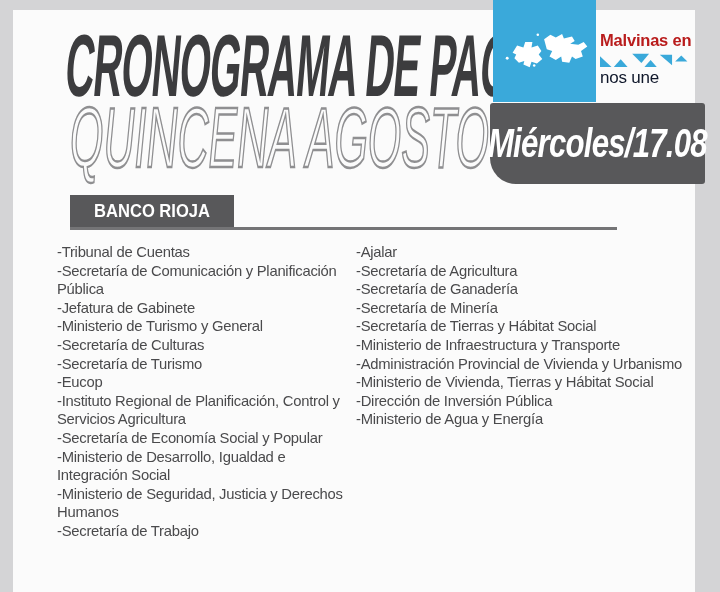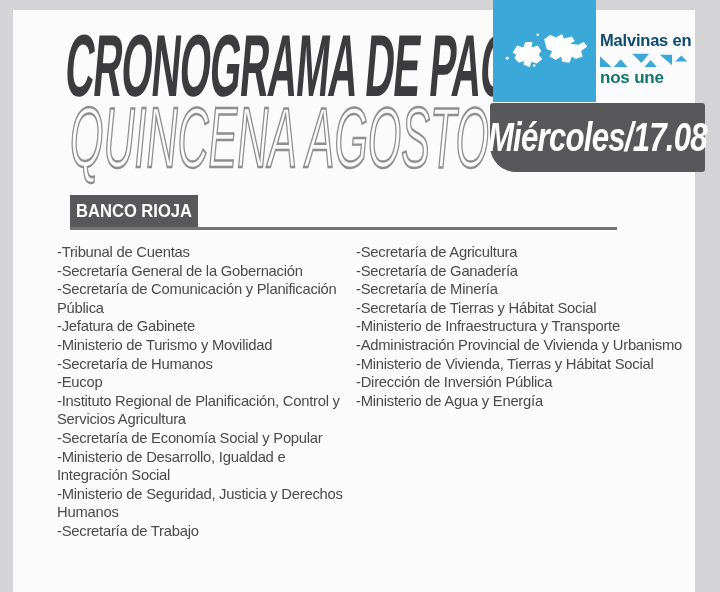--- a/index.html
+++ b/index.html
@@ -31,43 +31,43 @@
     letter-spacing:0px;
   }
   
   .malvinas-square{
     position:absolute;left:493px;top:0;width:103px;height:102px;
     background:#3aa9da;
   }
   .malvinas-square svg{position:absolute;left:7px;top:24px;}
   .logo-block{position:absolute;left:600px;top:31px;width:92px;}
   .logo-line1{
-    color:#0c4a6e;font-weight:bold;font-size:16.5px;line-height:1.1;
+    color:#b91c1c;font-weight:bold;font-size:16.5px;line-height:1.1;
     letter-spacing:-0.2px;white-space:nowrap;
   }
   .logo-triangles{display:block;margin:3px 0 1px 0;}
   .logo-line2{
-    color:#0f766e;font-weight:bold;font-size:17px;line-height:1.1;
+    color:#0f172a;font-weight:normal;font-size:17px;line-height:1.1;
     letter-spacing:-0.2px;white-space:nowrap;
   }
   
   .date-box{
-    position:absolute;left:490px;top:103px;width:215px;height:69px;
+    position:absolute;left:490px;top:103px;width:215px;height:81px;
     background:#58585a;
     border-radius:3px 3px 3px 26px;
     display:flex;align-items:center;justify-content:center;
   }
   .date-text{
     color:#ffffff;font-weight:bold;font-style:italic;
     font-size:40px;white-space:nowrap;
     transform:scaleX(0.78);letter-spacing:-1px;
   }
   
   .bank-box{
-    position:absolute;left:70px;top:195px;width:128px;height:33px;
+    position:absolute;left:70px;top:195px;width:164px;height:33px;
     background:#58585a;
     display:flex;align-items:center;justify-content:center;
   }
   .bank-label{
     color:#ffffff;font-weight:bold;font-size:18px;
     letter-spacing:0px;white-space:nowrap;transform:scaleX(0.92);
   }
   .bank-rule{
     position:absolute;left:70px;top:227px;width:547px;height:3px;
     background:#747476;
@@ -121,33 +121,34 @@
   <span class="date-text">Miércoles/17.08</span>
 </div>
 
 <div class="bank-box">
   <span class="bank-label">BANCO RIOJA</span>
 </div>
 <div class="bank-rule"></div>
 
 <div class="list-col col-left">
     <div class="list-item">-Tribunal de Cuentas</div>
-    <div class="list-item">-Secretaría General de la Gobernación</div>
     <div class="list-item">-Secretaría de Comunicación y Planificación Pública</div>
     <div class="list-item">-Jefatura de Gabinete</div>
-    <div class="list-item">-Ministerio de Turismo y Movilidad</div>
-    <div class="list-item">-Secretaría de Humanos</div>
+    <div class="list-item">-Ministerio de Turismo y General</div>
+    <div class="list-item">-Secretaría de Culturas</div>
+    <div class="list-item">-Secretaría de Turismo</div>
     <div class="list-item">-Eucop</div>
     <div class="list-item">-Instituto Regional de Planificación, Control y Servicios Agricultura</div>
     <div class="list-item">-Secretaría de Economía Social y Popular</div>
     <div class="list-item">-Ministerio de Desarrollo, Igualdad e Integración Social</div>
     <div class="list-item">-Ministerio de Seguridad, Justicia y Derechos Humanos</div>
     <div class="list-item">-Secretaría de Trabajo</div>
   </div>
 <div class="list-col col-right">
+    <div class="list-item">-Ajalar</div>
     <div class="list-item">-Secretaría de Agricultura</div>
     <div class="list-item">-Secretaría de Ganadería</div>
     <div class="list-item">-Secretaría de Minería</div>
     <div class="list-item">-Secretaría de Tierras y Hábitat Social</div>
     <div class="list-item">-Ministerio de Infraestructura  y Transporte</div>
     <div class="list-item">-Administración Provincial de Vivienda y Urbanismo</div>
     <div class="list-item">-Ministerio de Vivienda, Tierras y Hábitat Social</div>
     <div class="list-item">-Dirección de Inversión Pública</div>
     <div class="list-item">-Ministerio de Agua y Energía</div>
   </div>

